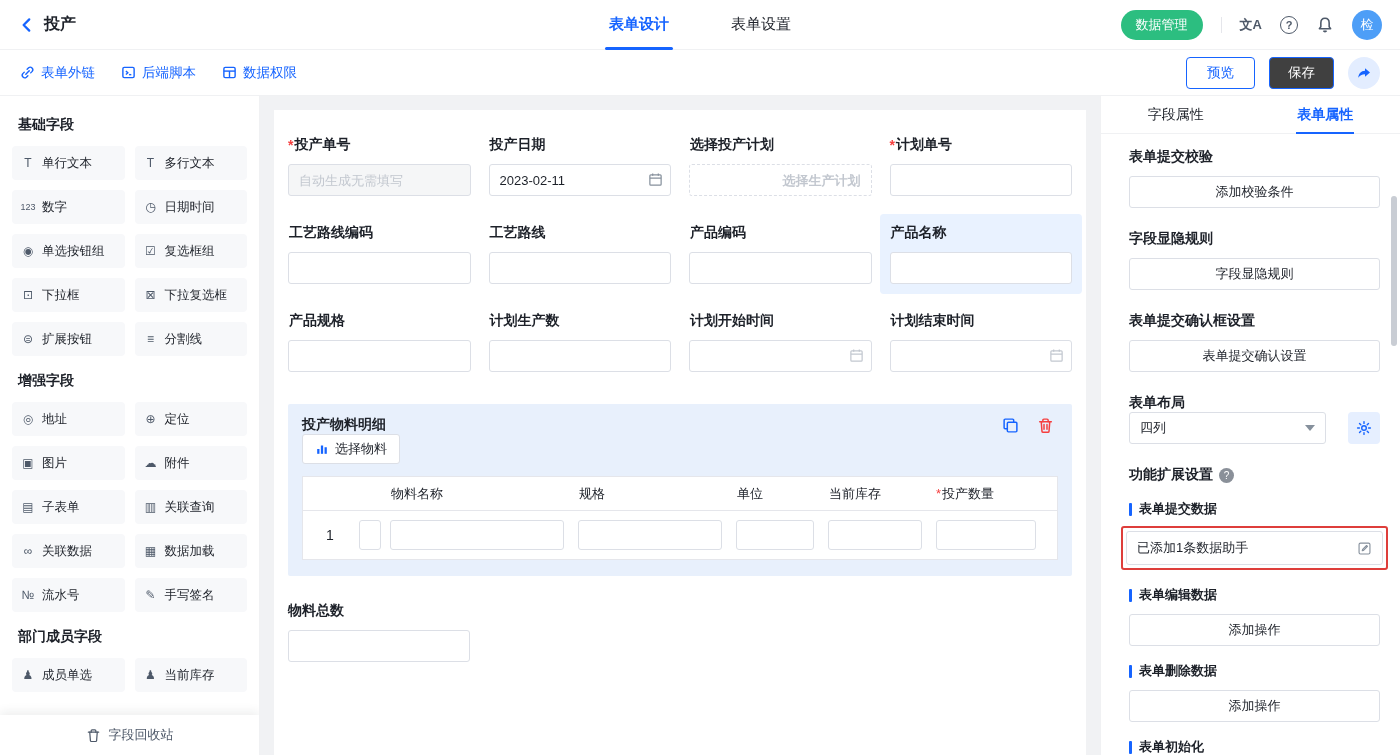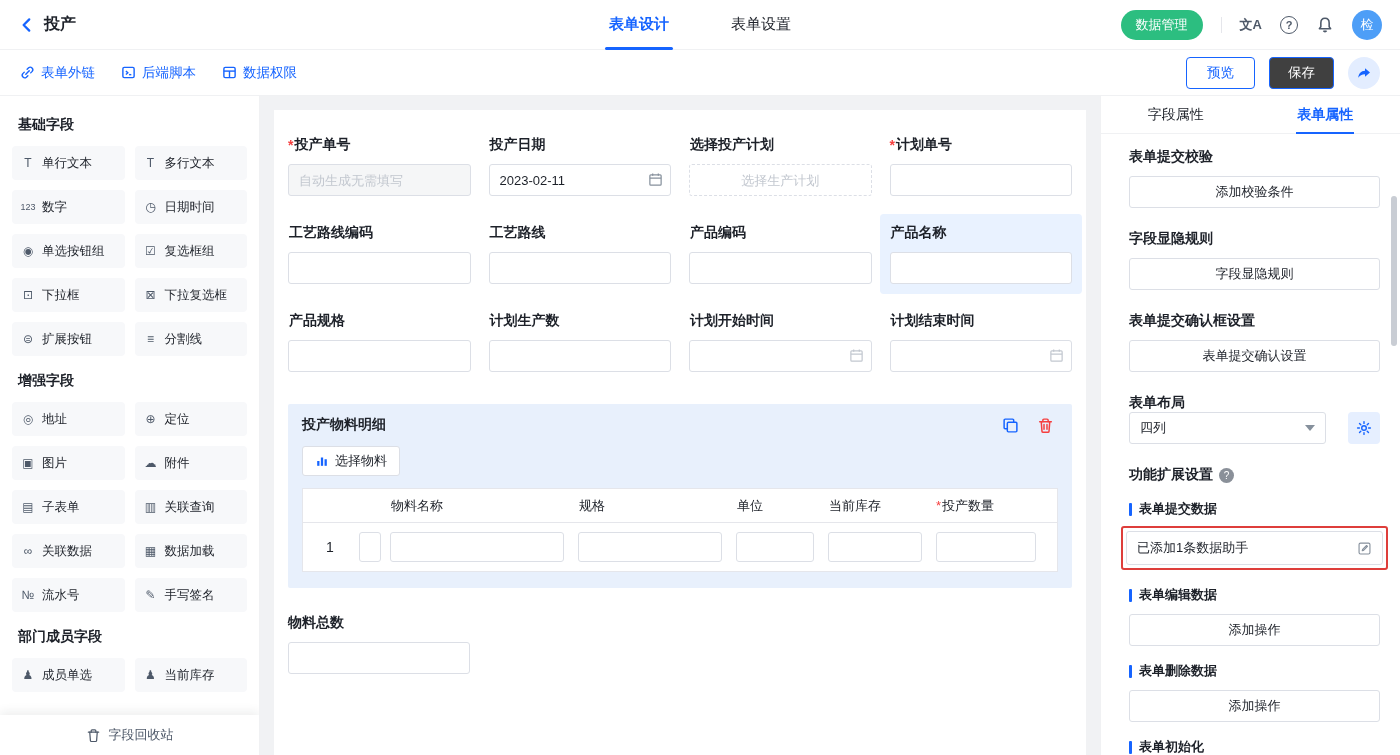--- a/index.html
+++ b/index.html
@@ -49,30 +49,30 @@
   .form-card { background:#fff; height:100%; padding:26px 14px 20px; overflow:hidden; }
   .fgrid { display:grid; grid-template-columns:repeat(4,1fr); column-gap:18px; }
   .fcell { margin-bottom:28px; position:relative; }
   .fcell.selected { background:#E9F2FF; box-shadow:0 0 0 10px #E9F2FF; border-radius:1px; }
   .flabel { font-size:14px; font-weight:600; color:#1D2129; display:flex; gap:1px; height:18px; align-items:center; }
   .req { color:#F53F3F; }
   .finput { margin-top:10px; position:relative; }
   .finput input { width:100%; height:32px; border:1px solid #DCDFE6; border-radius:3px; padding:0 10px; font-size:13px; color:#1D2129; background:#fff; outline:none; font-family:inherit; }
   .finput input::placeholder { color:#C2C7CF; }
   .finput.disabled input { background:#F5F6F7; }
-  .finput.dashed input { border-style:dashed; text-align:center; }
+  .finput.dashed input { border-style:dashed; text-align:right;font-weight:bold; }
   .finput .cal { position:absolute; right:8px; top:8px; pointer-events:none; display:flex; }
 
   
   .subform { background:#E8F0FC; padding:12px 14px 16px; margin-top:4px; border-radius:2px; }
   .sf-head { display:flex; align-items:center; }
   .sf-title { font-weight:700; font-size:14px; }
   .sf-icons { margin-left:auto; display:flex; gap:18px; align-items:center; margin-right:4px; }
   .sf-ic { cursor:pointer; display:flex; }
-  .sf-btn { margin-top:12px; display:inline-flex; align-items:center; gap:6px; background:#fff; border:1px solid #DCDFE6; border-radius:3px; padding:5px 12px; font-size:13px; cursor:pointer; font-family:inherit; color:#1D2129; }
+  .sf-btn { display:inline-flex; align-items:center; gap:6px; background:#fff; border:1px solid #DCDFE6; border-radius:3px; padding:5px 12px; font-size:13px; cursor:pointer; font-family:inherit; color:#1D2129; }
   .sf-table { margin-top:12px; background:#fff; border:1px solid #E5E6EB; }
   .sf-row { display:grid; grid-template-columns:54px 26px 188px 158px 92px 108px 1fr; align-items:center; }
   .sf-row.head { height:34px; border-bottom:1px solid #E5E6EB; font-size:13px; color:#1D2129; }
   .sf-row.data { height:48px; }
   .sf-cell { padding:0 7px; display:flex; align-items:center; gap:1px; overflow:hidden; white-space:nowrap; }
   .sf-cell.center { justify-content:center; }
   .sf-cell input { width:100%; height:30px; border:1px solid #DCDFE6; border-radius:3px; outline:none; padding:0 6px; font-family:inherit; font-size:13px; }
   .sf-cell input.narrow { max-width:100px; }
   .total-block { width:182px; margin-top:26px; }
 

